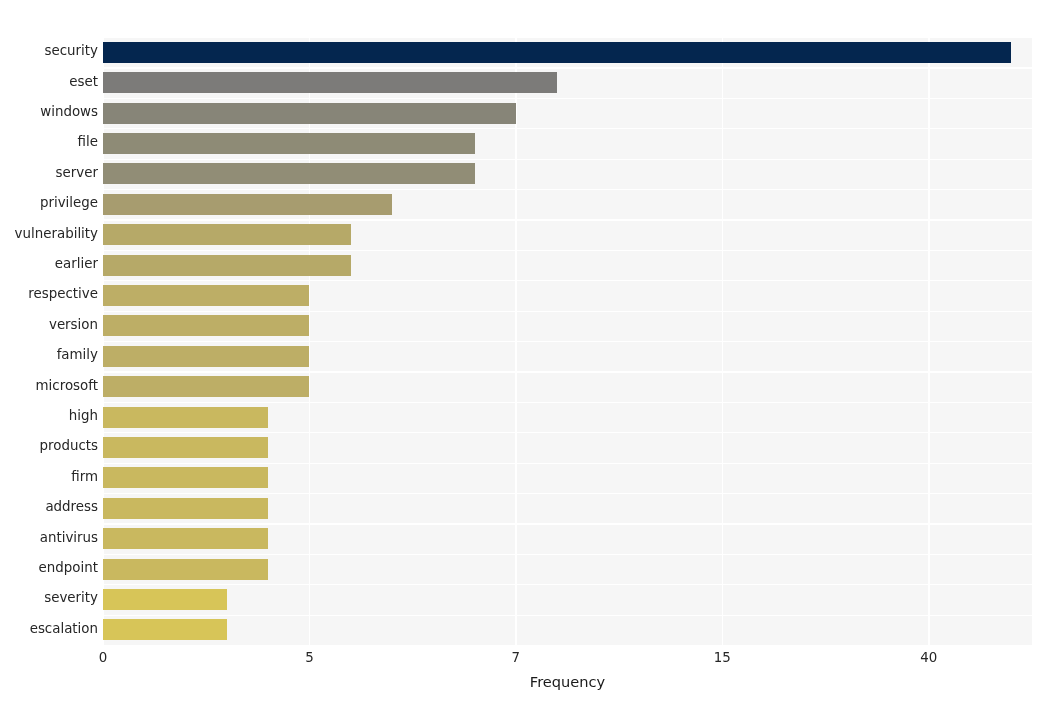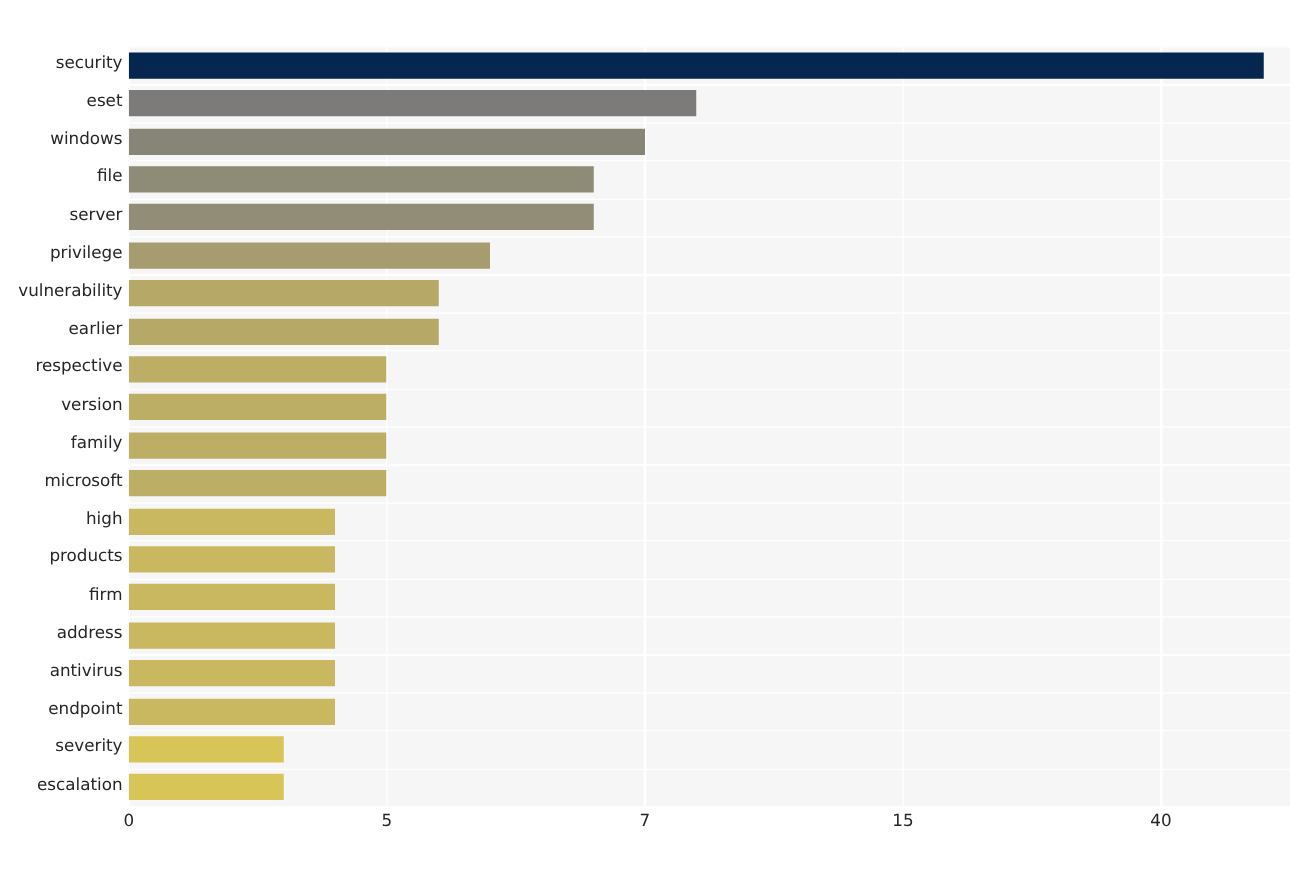--- a/index.html
+++ b/index.html
@@ -181,14 +181,15 @@
     </div>
 
   <div id="xticks">
       <div class="xtick-label" style="left: 0px;">0</div>
       <div class="xtick-label" style="left: 206.444px;">5</div>
       <div class="xtick-label" style="left: 412.889px;">7</div>
       <div class="xtick-label" style="left: 619.333px;">15</div>
       <div class="xtick-label" style="left: 825.778px;">40</div>
     </div>
 
+  <div id="xaxis-label">Frequency</div>
 
 </div>
 
 </body></html>

